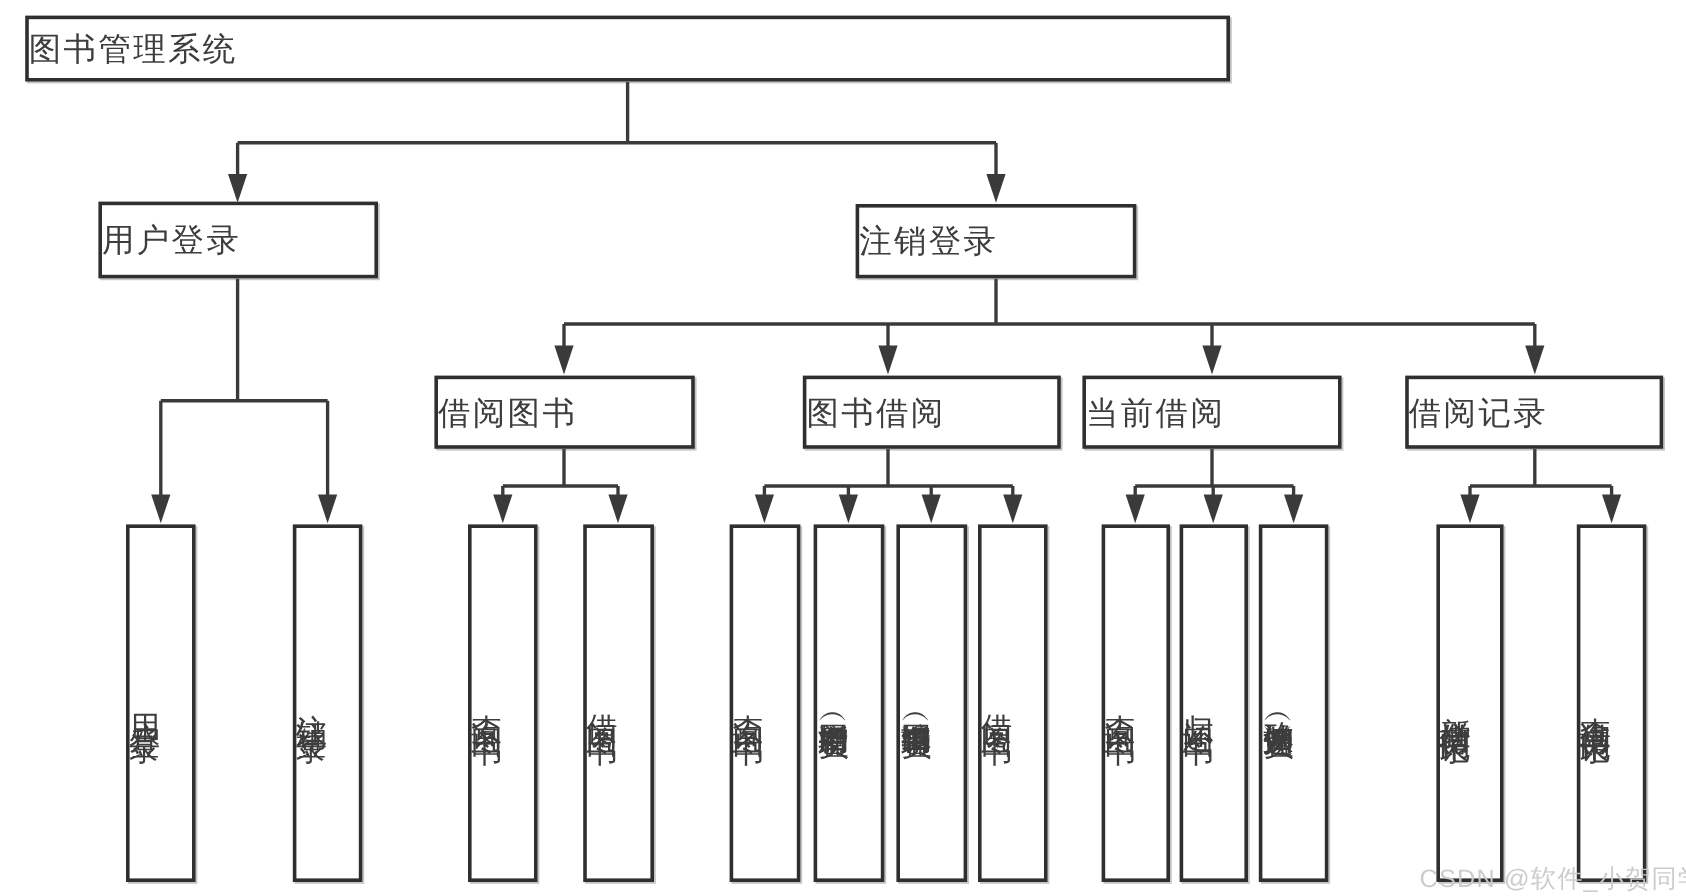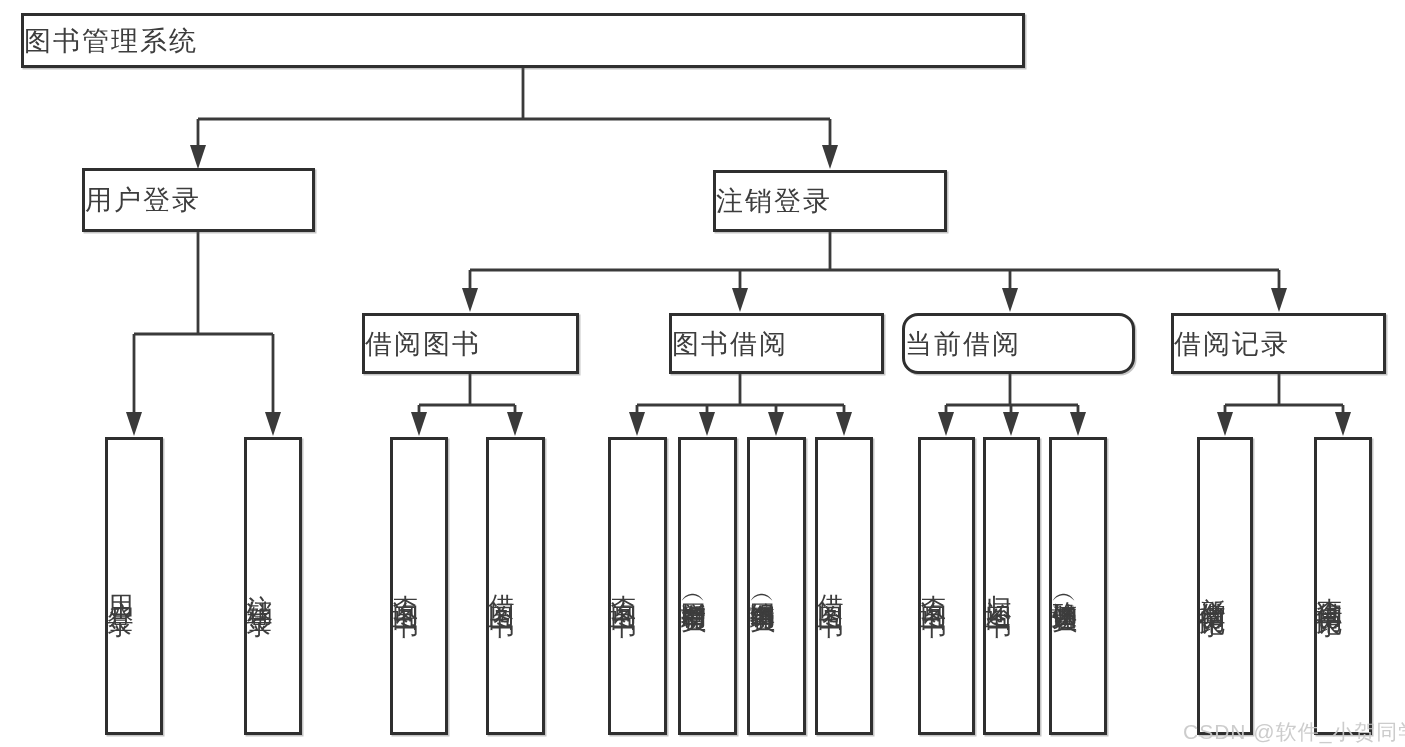--- a/index.html
+++ b/index.html
@@ -115,21 +115,21 @@
   <div class="box hbox" style="left:713px; top:170px; width:234px; height:62px;">
     <span>注销登录</span>
   </div>
 
   <div class="box hbox" style="left:362px; top:313px; width:217px; height:61px;">
     <span>借阅图书</span>
   </div>
   <div class="box hbox" style="left:633px; top:313px; width:215px; height:61px;margin-left:36px;">
     <span>图书借阅</span>
   </div>
-  <div class="box hbox" style="left:902px; top:313px; width:233px; height:61px;border-radius:16px;">
+  <div class="box hbox" style="left:902px; top:313px; width:216px; height:61px;">
     <span>当前借阅</span>
   </div>
   <div class="box hbox" style="left:1171px; top:313px; width:215px; height:61px;">
     <span>借阅记录</span>
   </div>
 
   <div class="box vbox" style="left:105px; top:437px; width:58px; height:298px;">
     <span class="vtext">用户登录</span>
   </div>
   <div class="box vbox" style="left:244px; top:437px; width:58px; height:298px;">

